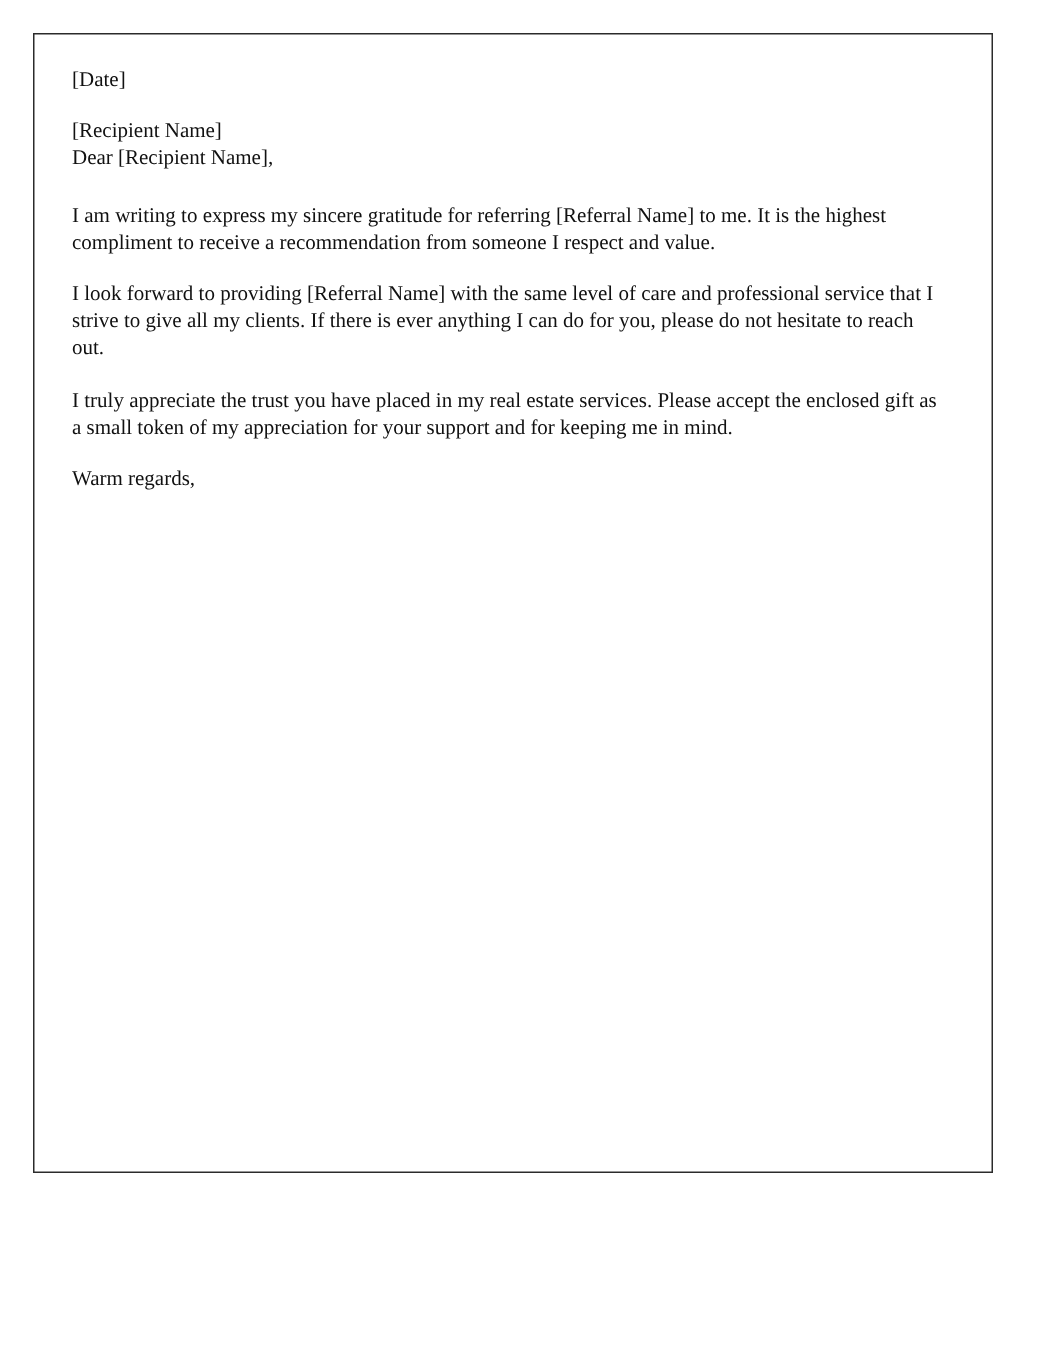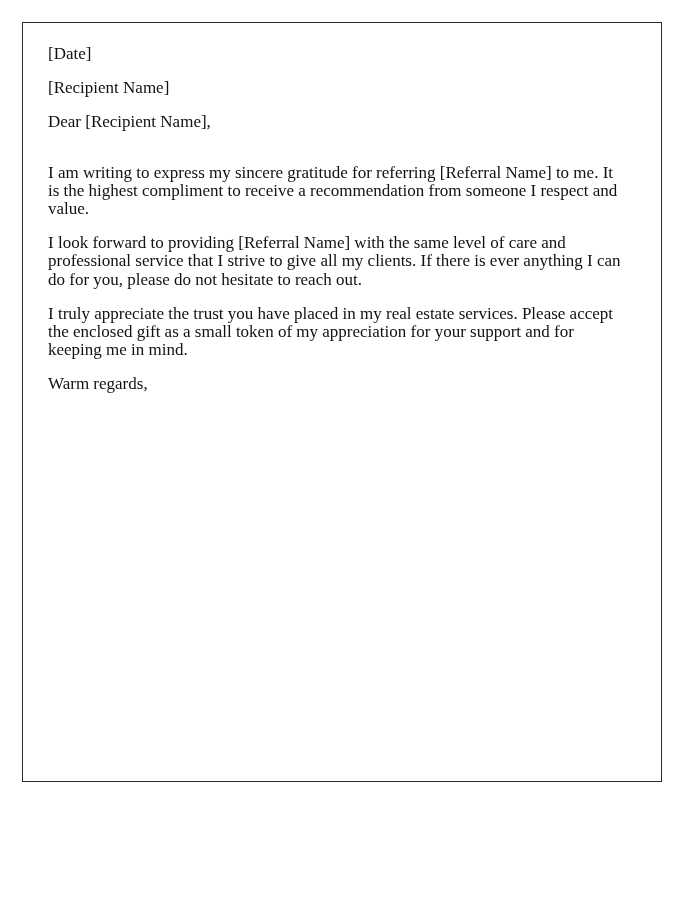--- a/index.html
+++ b/index.html
@@ -28,31 +28,31 @@
   }
 
   .letter {
     position: absolute;
     left: 25px;
     top: 22px;
     width: 578px;
   }
 
   .block {
-    font-size: 17px;
+    font-size: 14px;
     line-height: 18.2px;
     text-align: left;
     margin: 0;
     color: #111111;
   }
 
   
   .gap-date      { margin-bottom: 16px; }
-  .gap-address   { margin-bottom: 16px; }
-  .gap-salute    { margin-bottom: 32px; font-family: Liberation Serif, serif; }
+  .gap-address   { }
+  .gap-salute    { margin-bottom: 20px; font-family: Liberation Serif, serif; }
   .gap-para      { margin-bottom: 16px; font-family: Liberation Serif, serif; }
   .gap-closing   { margin-bottom: 16px; }
 
   .line { display: block; }
 </style>
 </head>
 <body>
 
 <div class="page">
   <div class="letter">

